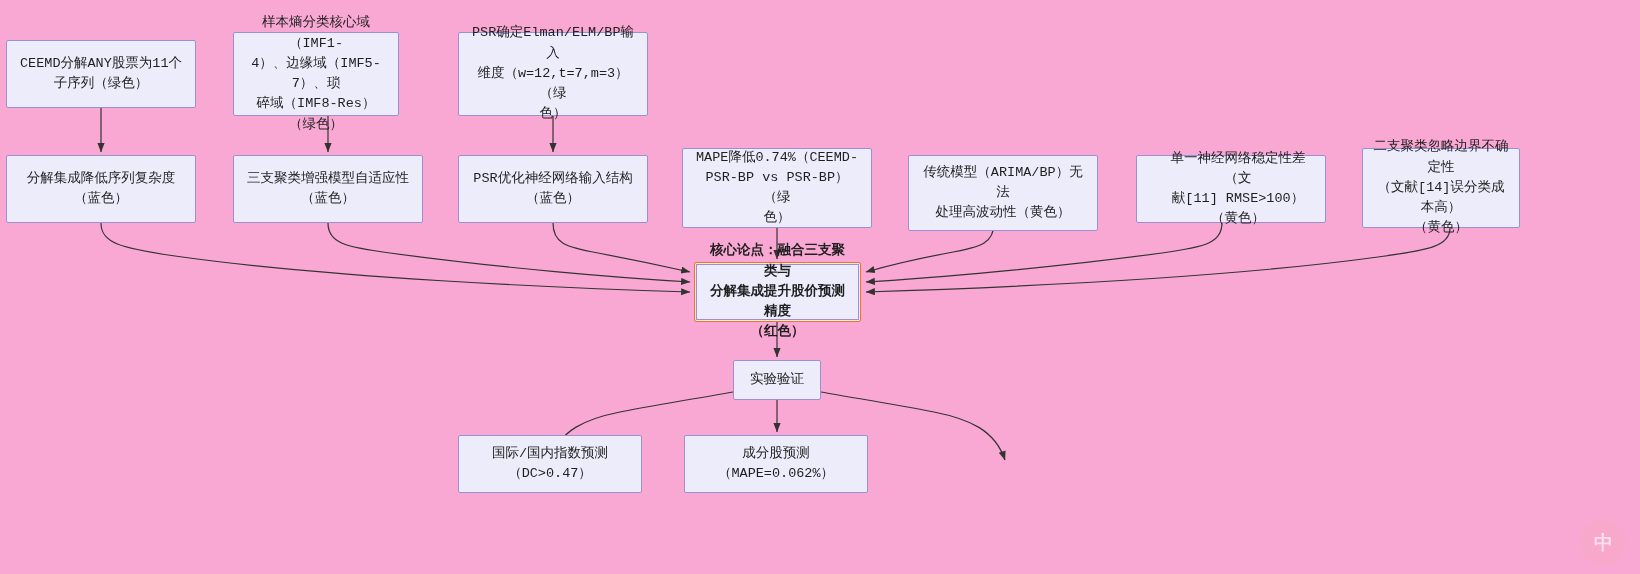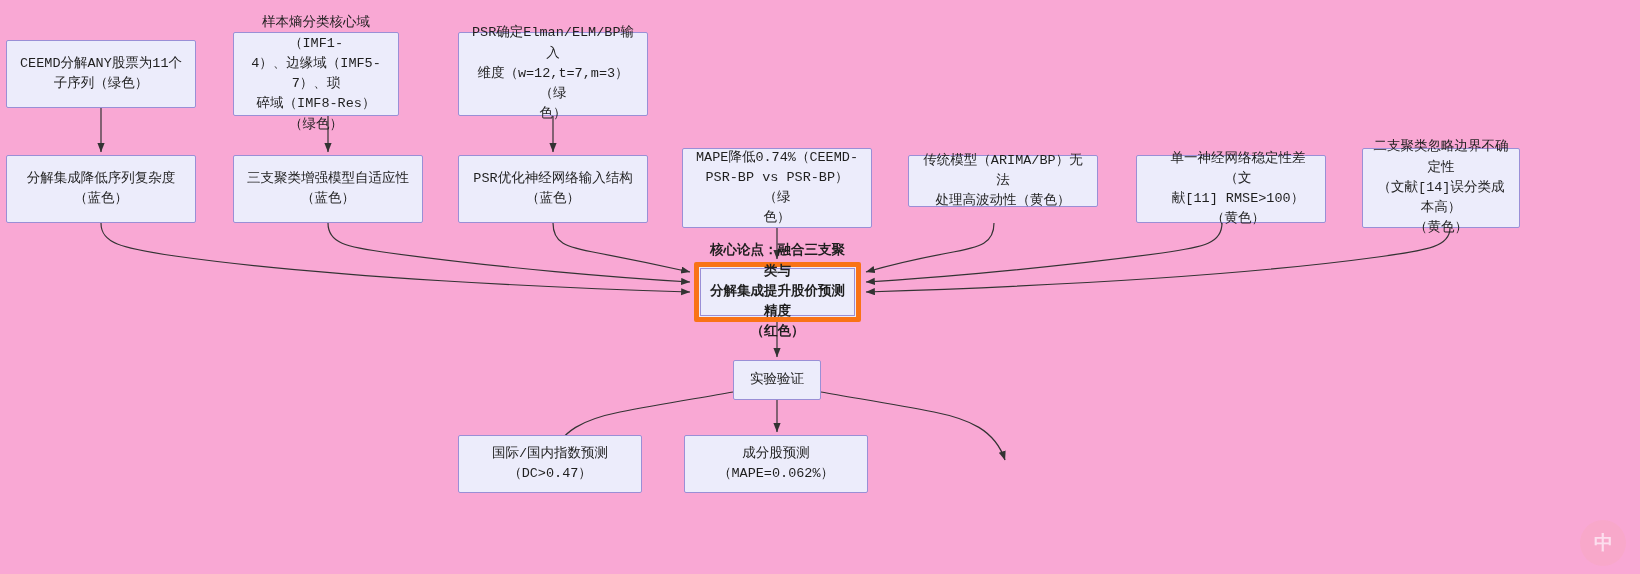--- a/index.html
+++ b/index.html
@@ -41,21 +41,21 @@
     line-height: 1.5;
     padding: 4px 10px;
     z-index: 2;
   }
   .node .nlabel {
     display: block;
     white-space: pre-line;
     width: 100%;
   }
   .node.core {
-    border: 5px solid #f97316;
+    border: 1px solid #f97316;
     box-shadow: inset 0 0 0 1px #ECECFB, inset 0 0 0 2px #9A8FD6;
     font-weight: 700;
     background: #ECECFB;
   }
   .watermark {
     position: absolute;
     right: 14px;
     bottom: 8px;
     width: 46px;
     height: 46px;
@@ -148,21 +148,21 @@
     <span class="nlabel">PSR优化神经网络输入结构
 （蓝色）</span>
   </div>
 
   <div class="node" style="left:682px; top:148px; width:190px; height:80px;">
     <span class="nlabel">MAPE降低0.74%（CEEMD-
 PSR-BP vs PSR-BP）（绿
 色）</span>
   </div>
 
-  <div class="node" style="left:908px; top:155px; width:190px; height:52px;">
+  <div class="node" style="left:908px; top:155px; width:190px; height:76px;">
     <span class="nlabel">传统模型（ARIMA/BP）无法
 处理高波动性（黄色）</span>
   </div>
 
   <div class="node" style="left:1136px; top:155px; width:190px; height:68px;padding-left:24px;">
     <span class="nlabel">单一神经网络稳定性差（文
 献[11] RMSE&gt;100）（黄色）</span>
   </div>
 
   <div class="node" style="left:1362px; top:148px; width:158px; height:80px;">

